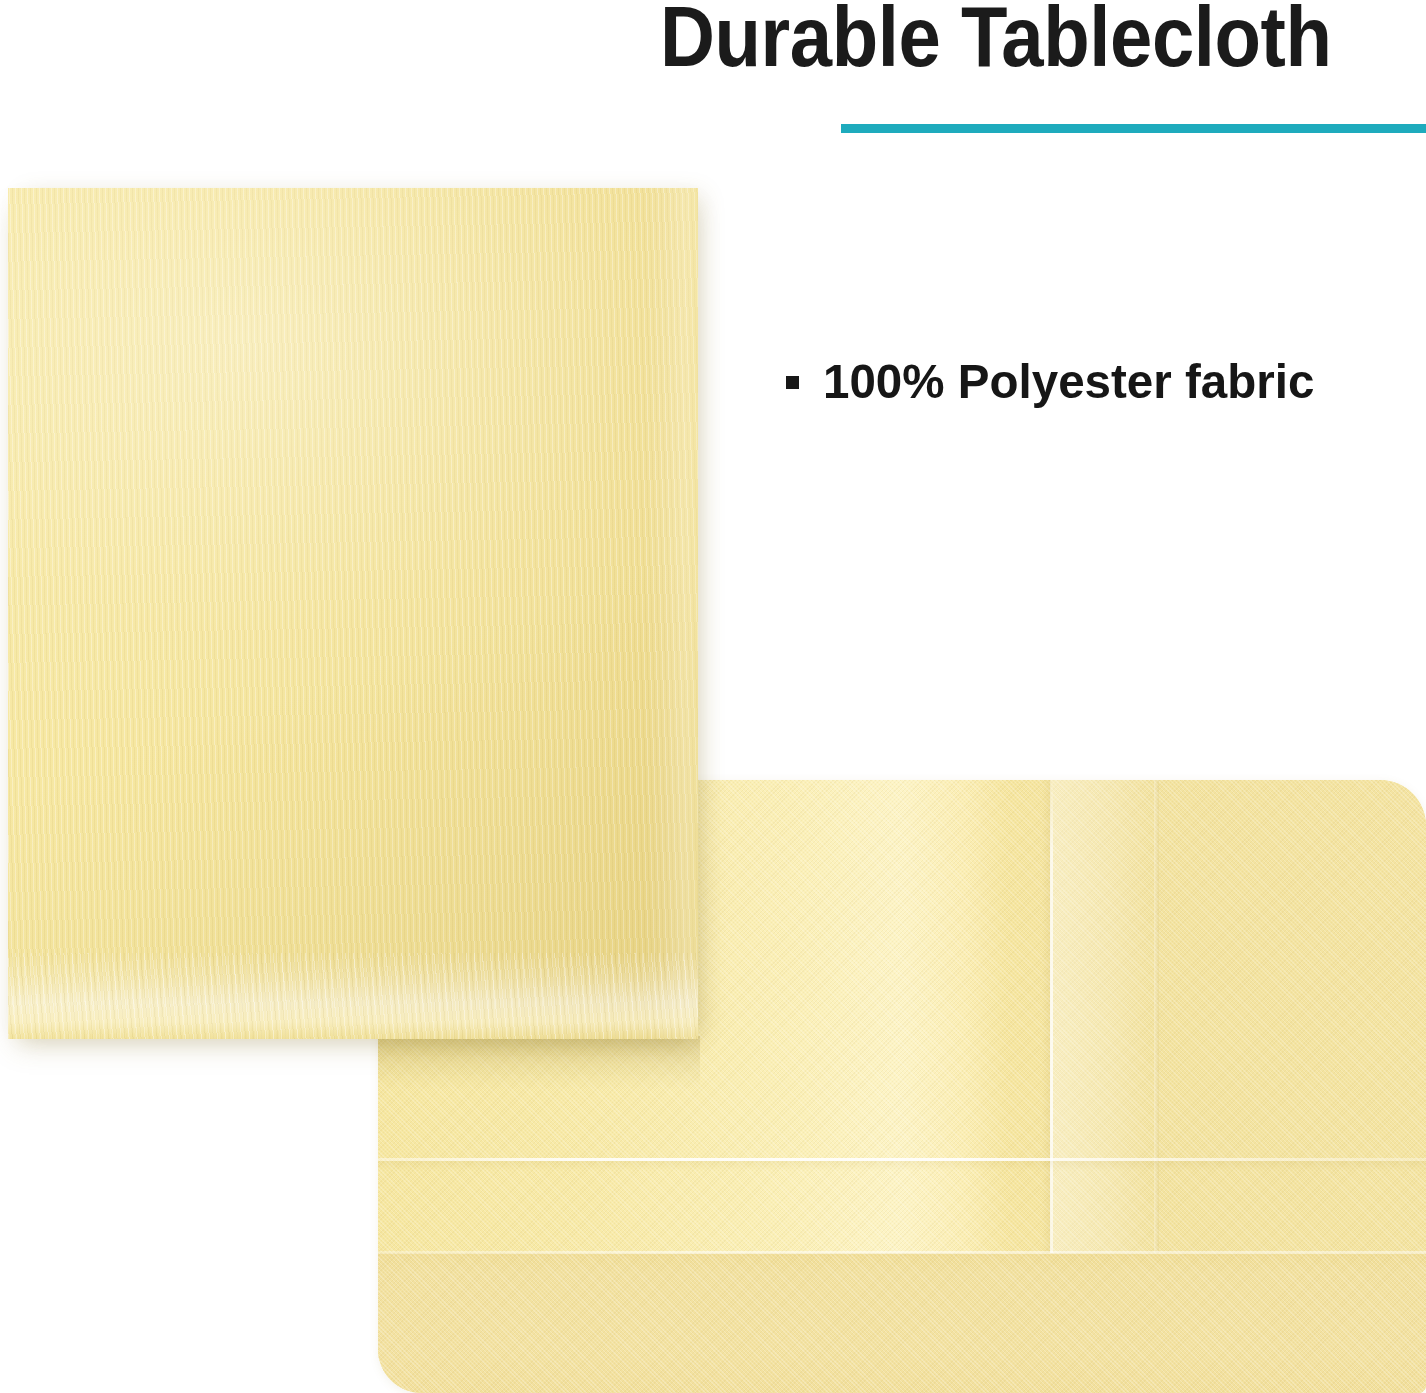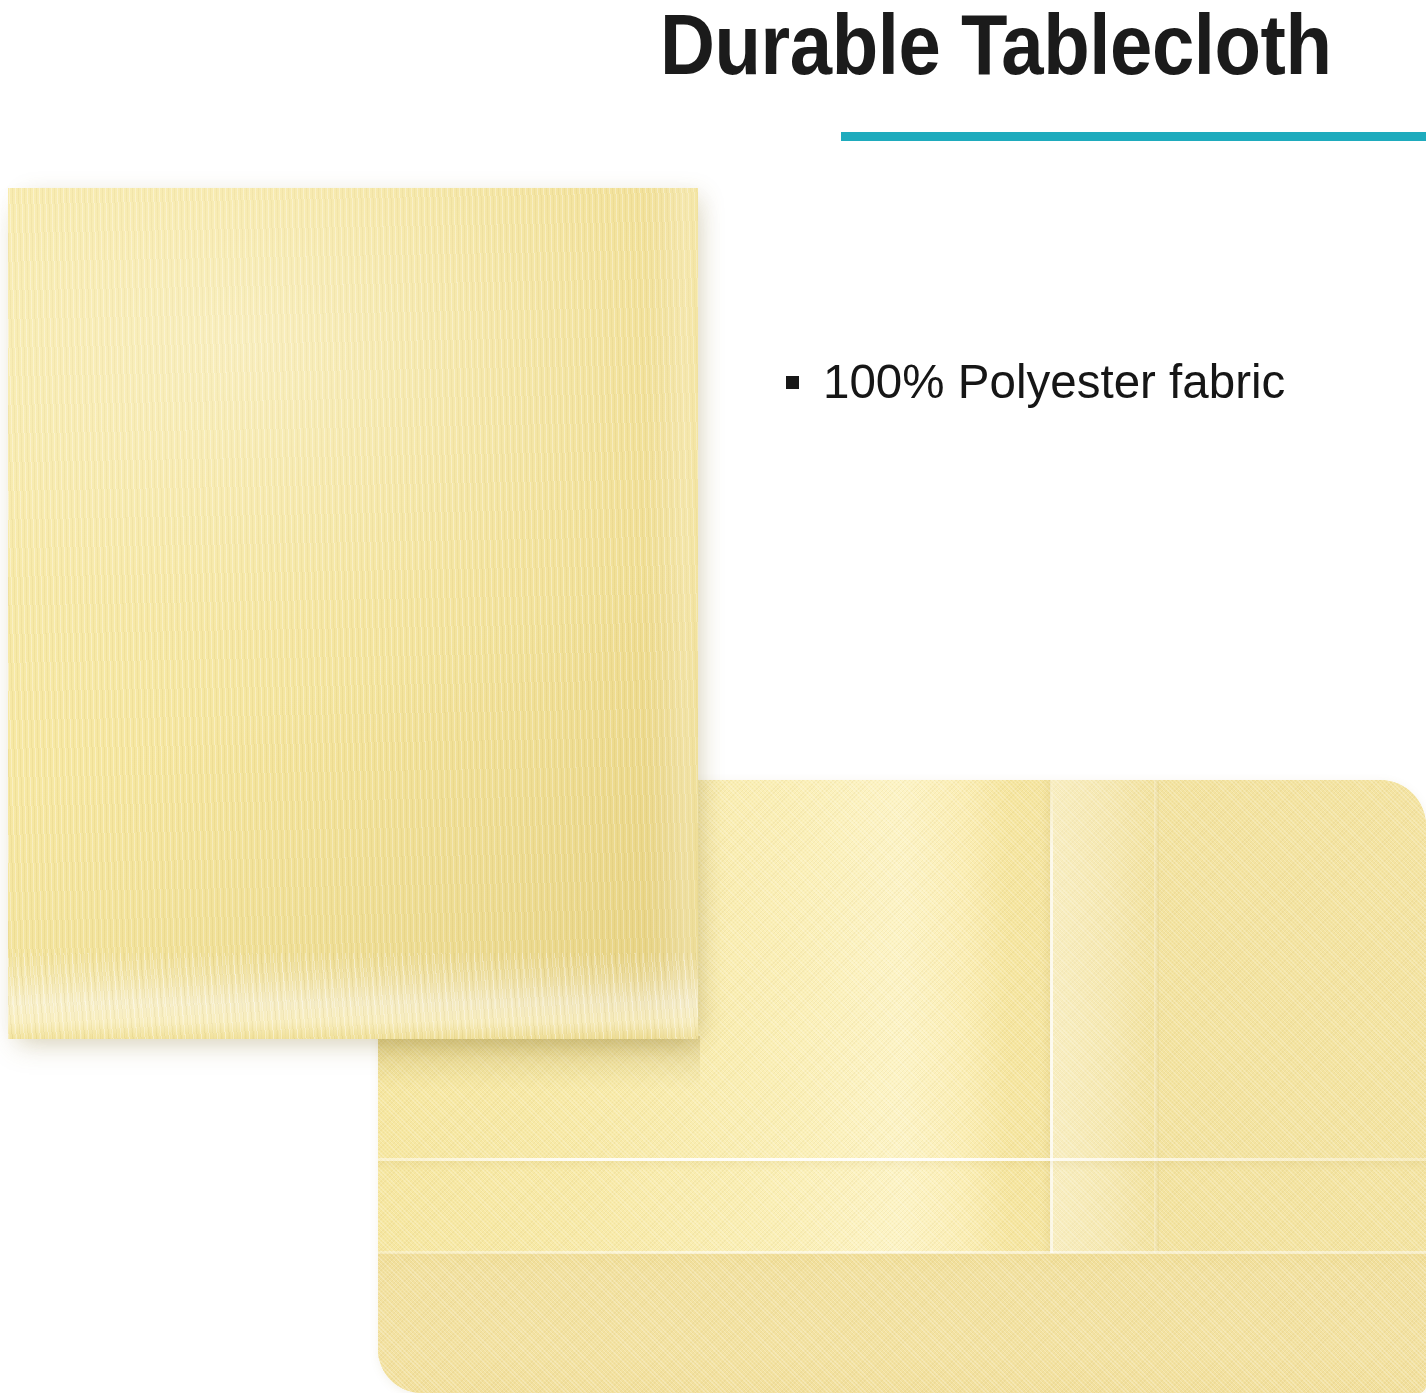--- a/index.html
+++ b/index.html
@@ -12,21 +12,21 @@
     width: 1426px;
     height: 1393px;
     background: #ffffff;
     overflow: hidden;
     font-family: "Liberation Sans", sans-serif;
   }
 
   
   #heading-area {
     position: absolute;
-    left: 0; top: 8px;
+    left: 0; top: 0;
     width: 1194px;
     height: 150px;
     text-decoration: underline;
   }
   #page-title {
     position: absolute;
     left: 660px;
     top: -14px;
     width: 766px;
     font-family: "Liberation Sans", sans-serif;
@@ -53,20 +53,21 @@
     position: absolute;
     left: 786px;
     top: 350px;
     width: 640px;
   }
   .feature-item {
     position: relative;
     display: flex;
     align-items: flex-start;
     margin-bottom: 56px;
+    font-weight: bold;
   }
   .feature-bullet {
     flex: 0 0 auto;
     width: 13px;
     height: 13px;
     background: #171717;
     margin-top: 26px;
     margin-right: 24px;
   }
   .feature-text {

